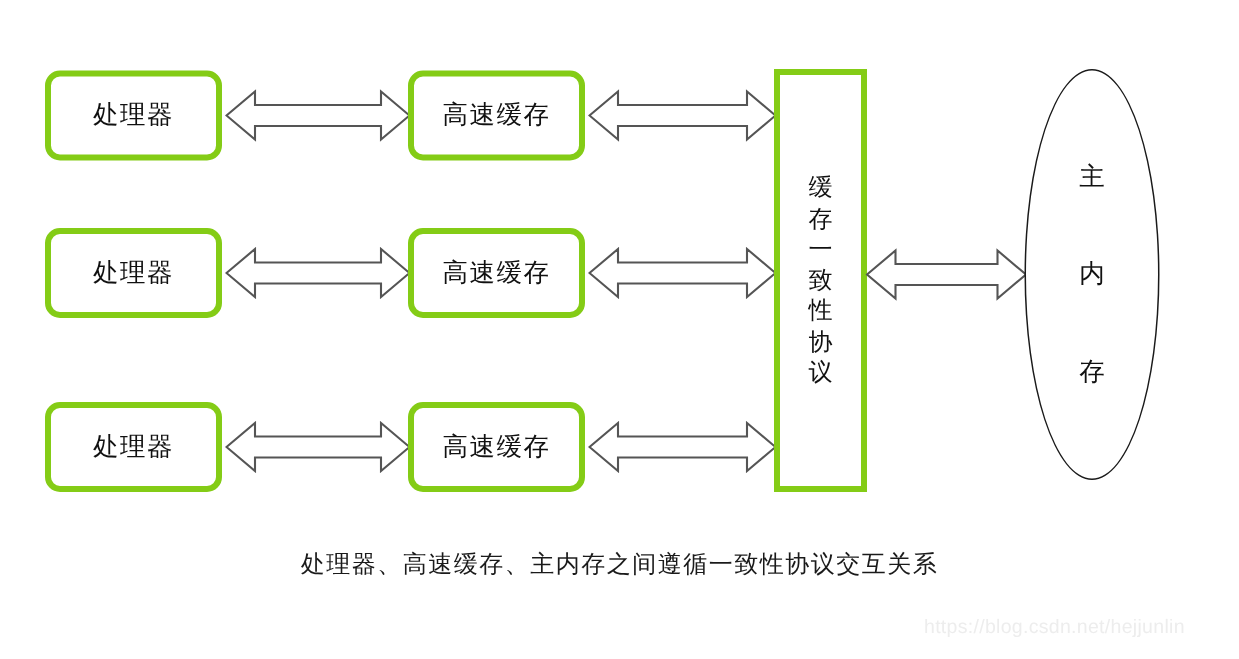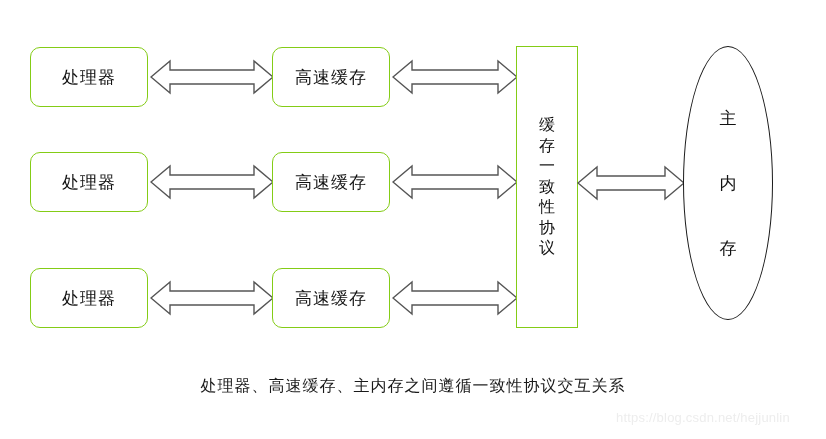--- a/index.html
+++ b/index.html
@@ -11,21 +11,21 @@
     position: relative;
     width: 826px;
     height: 439px;
     background: #ffffff;
     overflow: hidden;
     font-family: "DejaVu Sans", "Liberation Sans", sans-serif;
   }
   .node {
     position: absolute;
     box-sizing: border-box;
-    border: 1px solid #84cc16;
+    border: 4px solid #84cc16;
     background: #ffffff;
     display: flex;
     align-items: center;
     justify-content: center;
     color: #111111;
     font-size: 17px;
     letter-spacing: 1px;
     line-height: 1;
   }
   .rounded {
@@ -90,21 +90,21 @@
   .a-pc-r2 { left: 150px; top: 164px; width: 124px; }
   .a-pc-r3 { left: 150px; top: 280px; width: 124px; }
   .a-cp-r1 { left: 392px; top: 59px;  width: 126px; }
   .a-cp-r2 { left: 392px; top: 164px; width: 126px; }
   .a-cp-r3 { left: 392px; top: 280px; width: 126px; }
   .a-pm    { left: 577px; top: 165px; width: 108px; }
 
   .caption {
     position: absolute;
     left: 0;
-    top: 376px;
+    top: 366px;
     width: 826px;
     text-align: center;
     font-size: 16px;
     color: #1a1a1a;
     letter-spacing: 1px;
   }
 
   .watermark {
     position: absolute;
     left: 616px;

